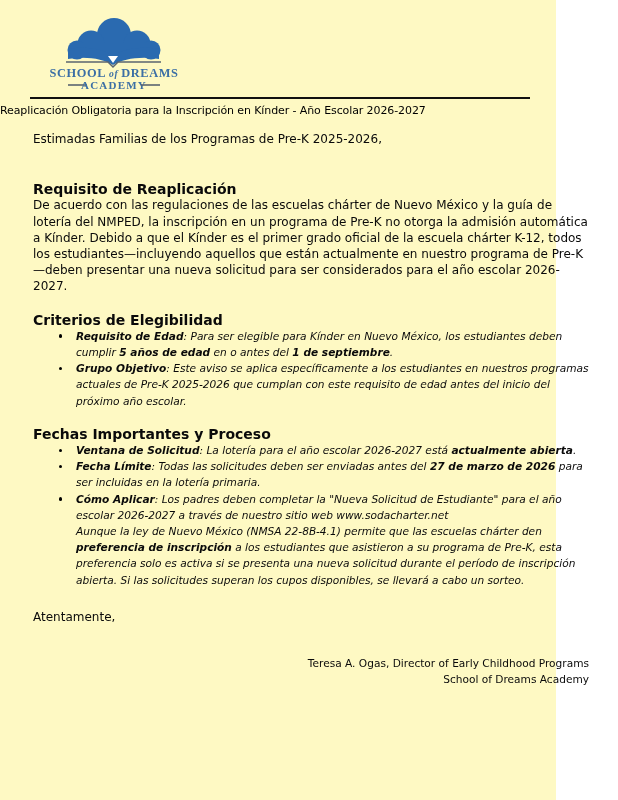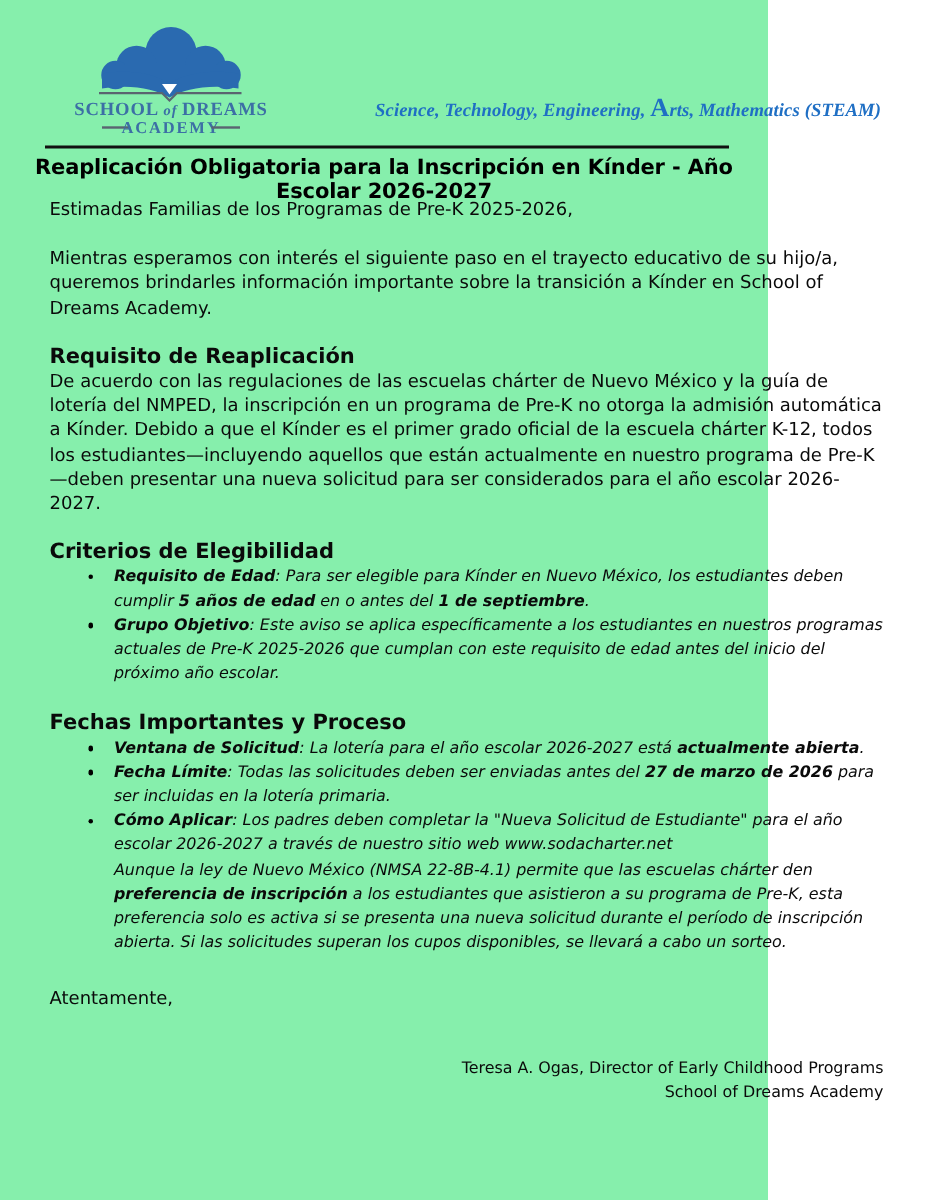--- a/index.html
+++ b/index.html
@@ -9,23 +9,23 @@
   }
   body {
     width: 618px;
     height: 800px;
     font-family: "DejaVu Sans", sans-serif;
     color: #000000;
     overflow: hidden;
   }
   .page {
     position: relative;
-    width: 512px;
+    width: 556px;
     height: 800px;
-    background: #86efac;
+    background: #fef9c3;
     box-sizing: border-box;
   }
 
   
   .header {
     position: relative;
     height: 78px;
     padding: 18px 22px 0 22px;
     box-sizing: border-box;
     display: flex;
@@ -66,24 +66,24 @@
     right: 26px;
     top: 97px;
     border-top: 2.2px solid #111111;
     height: 0;
   }
   .doc-title {
     position: absolute;
     left: 0;
     right: 0;
     top: 104px;
-    text-align: center;
+    text-align: left;
     font-family: "DejaVu Sans", sans-serif;
-    font-weight: bold;
-    font-size: 14px;
+    font-weight: normal;
+    font-size: 11px;
     color: #000000;
     letter-spacing: -0.1px;
   }
 
   
   .body-area {
     position: absolute;
     left: 33px;
     top: 131px;
     width: 556px;
@@ -168,33 +168,31 @@
         <text x="70" y="58.5" text-anchor="middle" font-family="'Liberation Serif','DejaVu Serif',serif" font-size="12.4" font-weight="bold" fill="#3C6FA5" letter-spacing="0.6">
           <tspan>SCHOOL</tspan><tspan font-style="italic" font-size="9.6" dx="3" dy="0">of</tspan><tspan dx="3">DREAMS</tspan>
         </text>
 
         <line x1="24" y1="67" x2="43" y2="67" stroke="#5A6470" stroke-width="1.6"></line>
         <text x="70" y="70.5" text-anchor="middle" font-family="'Liberation Serif','DejaVu Serif',serif" font-size="11" font-weight="bold" fill="#3C6FA5" letter-spacing="1.2">ACADEMY</text>
         <line x1="97" y1="67" x2="116" y2="67" stroke="#5A6470" stroke-width="1.6"></line>
       </svg>
     </div>
 
-    <div class="steam-tagline"><span>Science, Technology, Engineering, </span><span class="big-a">A</span><span>rts, Mathematics (STEAM)</span></div>
   </div>
 
   <div class="rule"></div>
   <div class="doc-title">Reaplicación Obligatoria para la Inscripción en Kínder - Año Escolar 2026-2027</div>
 
   <div class="body-area">
 
     <p class="para">Estimadas Familias de los Programas de Pre-K 2025-2026,</p>
 
     <div class="gap-md"></div>
 
-    <p class="para">Mientras esperamos con interés el siguiente paso en el trayecto educativo de su hijo/a, queremos brindarles información importante sobre la transición a Kínder en School of Dreams Academy.</p>
 
     <div class="gap-md"></div>
 
     <p class="sec-head">Requisito de Reaplicación</p>
     <p class="para">De acuerdo con las regulaciones de las escuelas chárter de Nuevo México y la guía de lotería del NMPED, la inscripción en un programa de Pre-K no otorga la admisión automática a Kínder. Debido a que el Kínder es el primer grado oficial de la escuela chárter K-12, todos los estudiantes—incluyendo aquellos que están actualmente en nuestro programa de Pre-K—deben presentar una nueva solicitud para ser considerados para el año escolar 2026-2027.</p>
 
     <div class="gap-md"></div>
 
     <p class="sec-head">Criterios de Elegibilidad</p>
     <ul class="bullets">

